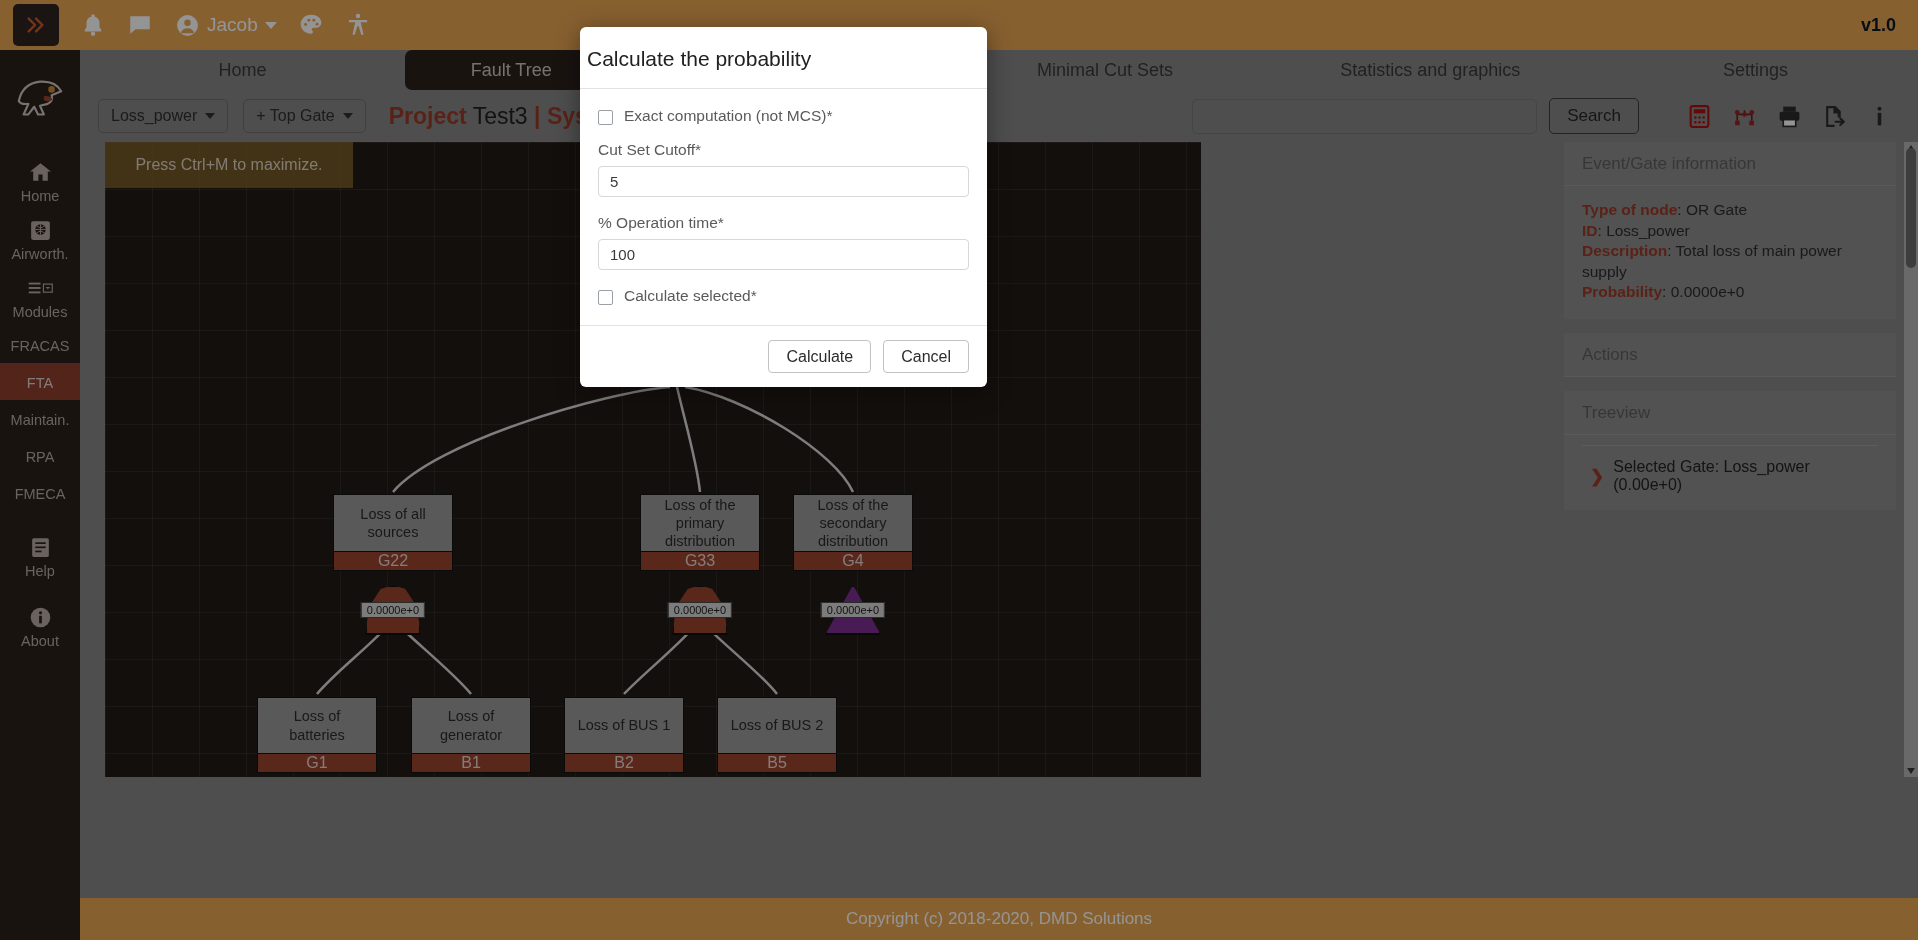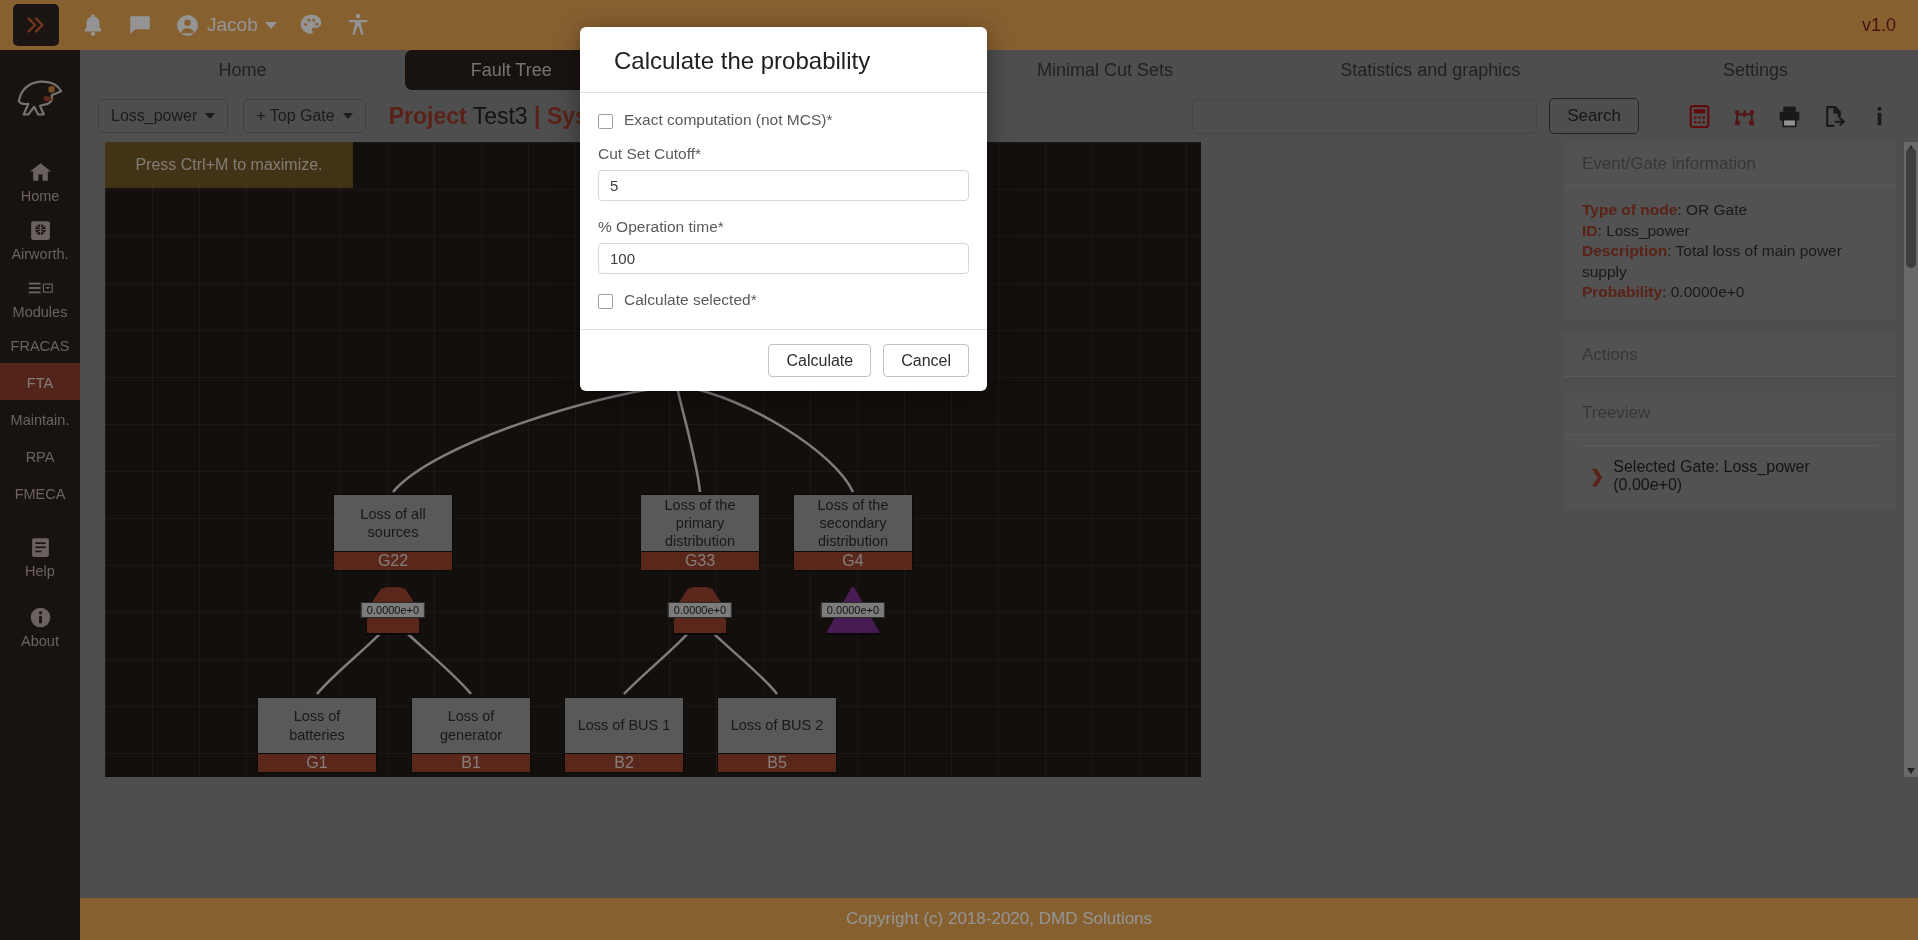--- a/index.html
+++ b/index.html
@@ -26,21 +26,21 @@
     color: #fff;
   }
   .topbar-icon svg { width: 26px; height: 26px; display: block; }
   .user-group { margin-left: 22px; display: flex; align-items: center; gap: 7px; cursor: pointer; }
   .user-name { color: #fff; font-size: 19px; }
   .caret-down {
     width: 0; height: 0; border-left: 6px solid transparent;
     border-right: 6px solid transparent; border-top: 7px solid #fff;
   }
   .version {
-    position: absolute; right: 22px; color: #7f1d1d; font-size: 18px; font-weight: normal; text-align: right;
+    position: absolute; right: 22px; color: #0f172a; font-size: 18px; font-weight: bold; text-align: right;
   }
 
   
   .sidebar {
     position: absolute; top: 50px; left: 0; width: 80px; height: 890px;
     background: #2b211d; display: flex; flex-direction: column; align-items: center;
     z-index: 25;
   }
   .logo { margin-top: 22px; margin-bottom: 20px; }
   .logo svg { width: 58px; height: 56px; }
@@ -191,21 +191,21 @@
   
   .overlay {
     position: absolute; inset: 0; background: rgba(0,0,0,0.42); z-index: 50;
   }
   .modal {
     position: absolute; top: 27px; left: 580px; width: 407px;
     background: #fff; border-radius: 6px; z-index: 60;
     box-shadow: 0 4px 24px rgba(0,0,0,0.4);
   }
   .modal-head {
-    padding: 20px 34px 17px; font-size: 24px; color: #212121;
+    padding: 20px 7px 17px; font-size: 21px; color: #212121;
     border-bottom: 1px solid #e2e2e2;
   }
   .modal-body { padding: 18px 18px 20px; }
   .chk-row { display: flex; align-items: flex-end; gap: 11px; margin-bottom: 16px; }
   .chk {
     width: 15px; height: 15px; border: 1.5px solid #9aa0a6; border-radius: 2px;
     background: #fff; cursor: pointer; flex-shrink: 0;
   }
   .chk-label { font-size: 15.5px; color: #5a5a5a; }
   .field-label { font-size: 15.5px; color: #5a5a5a; margin-bottom: 7px; }

